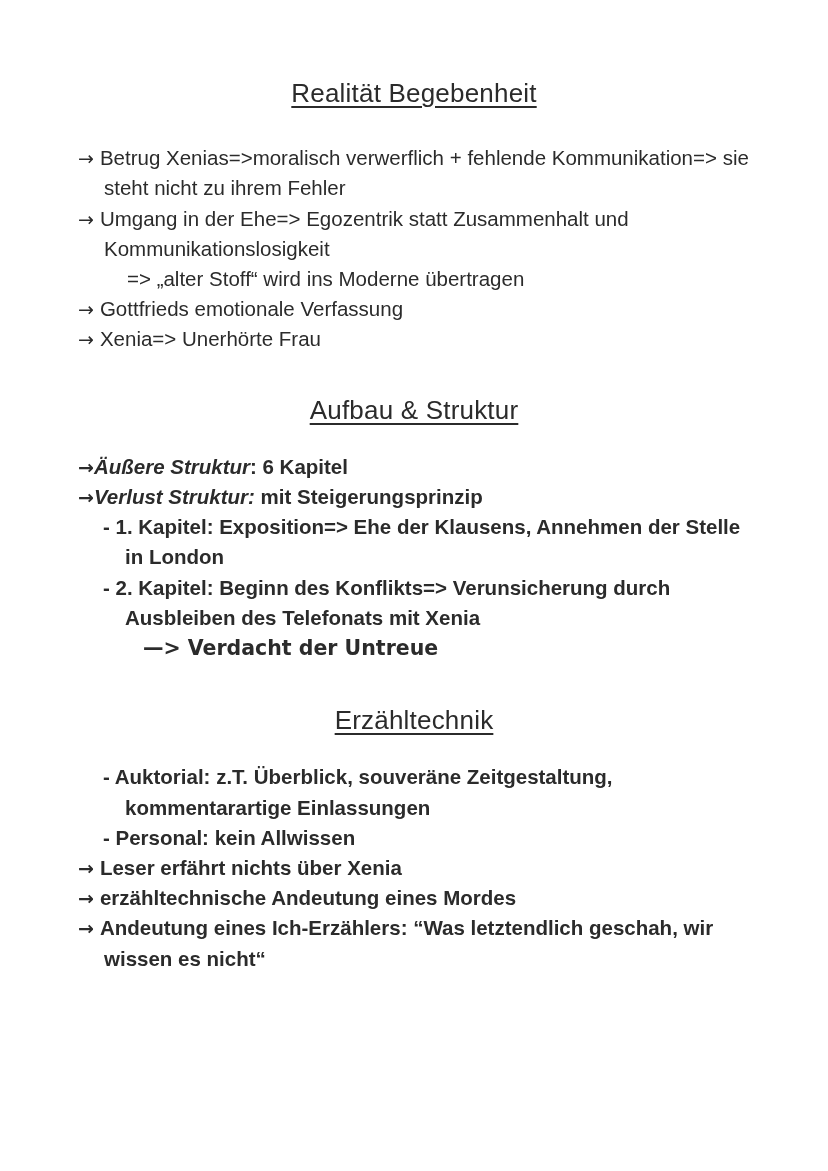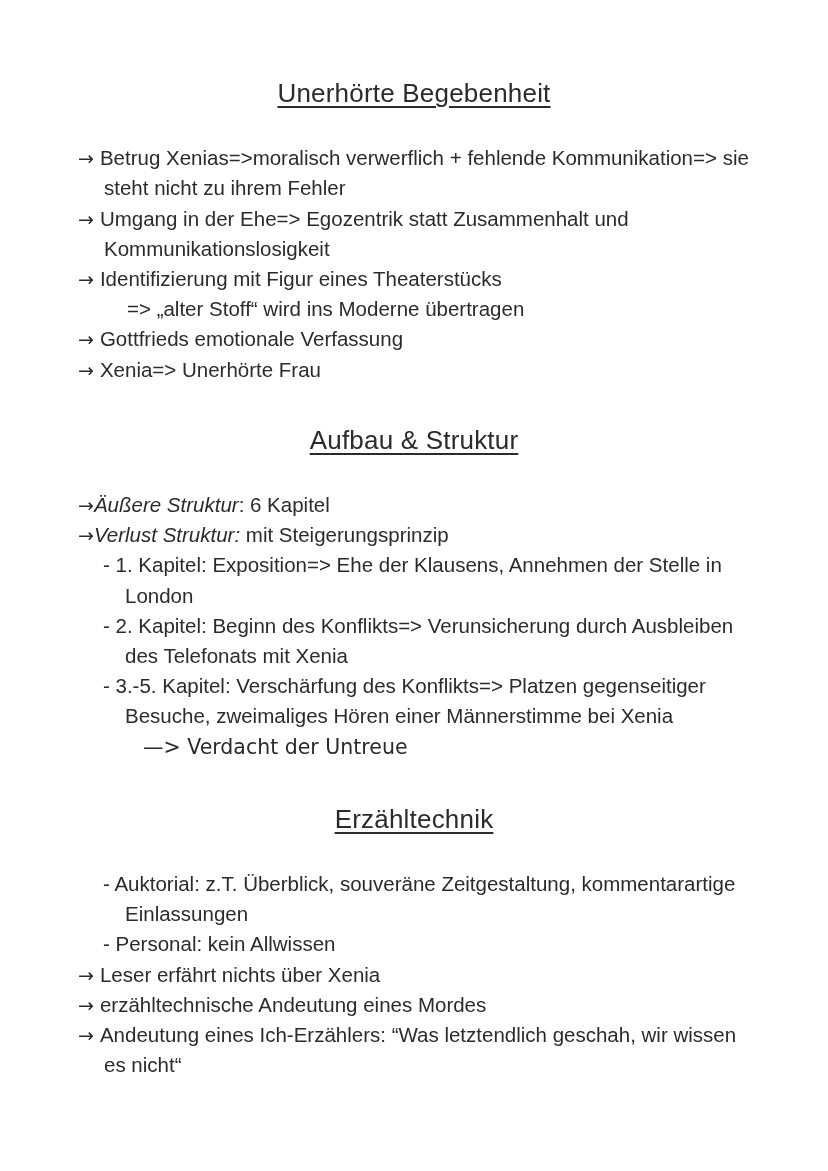--- a/index.html
+++ b/index.html
@@ -35,21 +35,21 @@
     text-decoration: underline;
     text-underline-offset: 4px;
     text-decoration-thickness: 1.5px;
   }
 
   .section-1 { padding-top: 78px; }
   .section-2 { padding-top: 40px; }
   .section-3 { padding-top: 42px; }
 
   .block { margin-top: 34px; }
-  .block-2 { margin-top: 34px; }
+  .block-2 { margin-top: 26px; font-weight: bold; }
 
   .line {
     font-size: 20.5px;
     line-height: 30.2px;
     margin: 0;
     white-space: normal;
   }
 
   
   .lvl1 {
@@ -84,28 +84,27 @@
   .it { font-style: italic; }
   .sp { display: inline-block; width: 6px; }
 </style>
 </head>
 <body>
 
 <div class="page">
   <div class="content">
 
     <div class="section-1">
-      <h1 class="doc-heading"><span class="u">Unerhörte Begebenheit</span></h1>
+      <h1 class="doc-heading"><span class="u">Realität Begebenheit</span></h1>
 
       <div class="block">
         <p class="line lvl1"><span class="arrow">→</span><span class="sp"></span><span>Betrug Xenias=&gt;moralisch verwerflich + fehlende Kommunikation=&gt; sie steht nicht zu ihrem Fehler</span></p>
 
         <p class="line lvl1"><span class="arrow">→</span><span class="sp"></span><span>Umgang in der Ehe=&gt; Egozentrik statt Zusammenhalt und Kommunikationslosigkeit</span></p>
 
-        <p class="line lvl1"><span class="arrow">→</span><span class="sp"></span><span>Identifizierung mit Figur eines Theaterstücks</span></p>
 
 
         <p class="line lvl2"><span>=&gt; „alter Stoff“ wird ins Moderne übertragen</span></p>
 
         <p class="line lvl1"><span class="arrow">→</span><span class="sp"></span><span>Gottfrieds emotionale Verfassung</span></p>
 
         <p class="line lvl1"><span class="arrow">→</span><span class="sp"></span><span>Xenia=&gt; Unerhörte Frau</span></p>
       </div>
     </div>
 
@@ -114,21 +113,20 @@
 
       <div class="block-2">
         <p class="line lvl1-tight"><span class="arrow">→</span><span class="it">Äußere Struktur</span><span>: 6 Kapitel</span></p>
 
         <p class="line lvl1-tight"><span class="arrow">→</span><span class="it">Verlust Struktur:</span><span> mit Steigerungsprinzip</span></p>
 
         <p class="line lvl2-dash"><span>- 1. Kapitel: Exposition=&gt; Ehe der Klausens, Annehmen der Stelle in London</span></p>
 
         <p class="line lvl2-dash"><span>- 2. Kapitel: Beginn des Konflikts=&gt; Verunsicherung durch Ausbleiben des Telefonats mit Xenia</span></p>
 
-        <p class="line lvl2-dash"><span>- 3.-5. Kapitel: Verschärfung des Konflikts=&gt; Platzen gegenseitiger Besuche, zweimaliges Hören einer Männerstimme bei Xenia</span></p>
 
         <p class="line lvl3"><span class="em-arrow">—&gt; Verdacht der Untreue</span></p>
 
       </div>
     </div>
 
     <div class="section-3">
       <h1 class="doc-heading"><span class="u">Erzähltechnik</span></h1>
 
       <div class="block-2">

